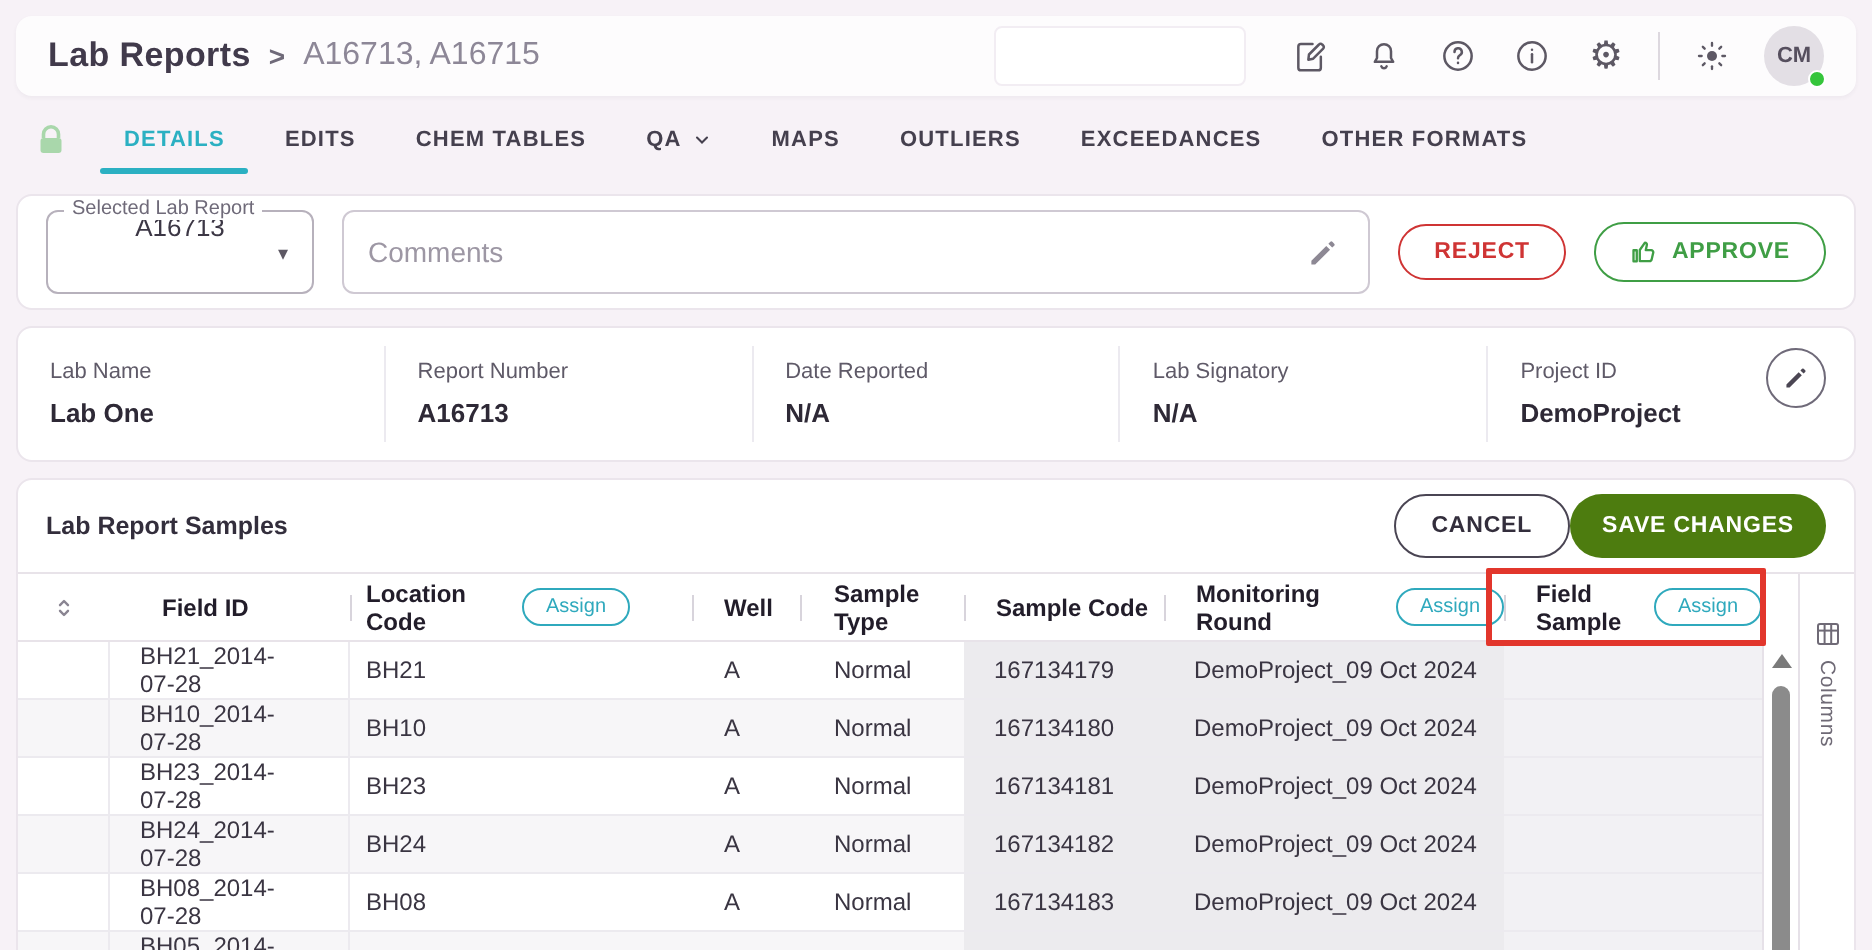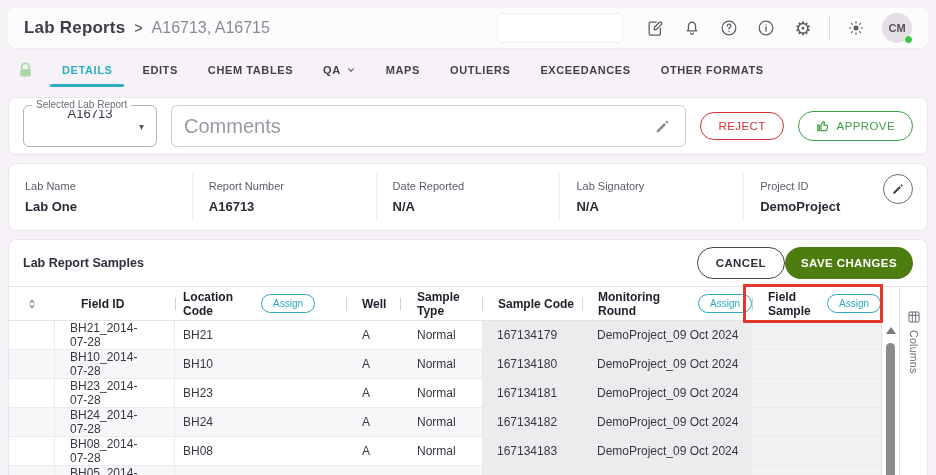--- a/index.html
+++ b/index.html
@@ -52,23 +52,23 @@
   
   .row-card { display:flex; align-items:center; gap:14px; padding:9px 14px; height:58px; }
   .select { position:relative; width:134px; height:42px; border:1px solid #b7b1bc; border-radius:6px;
     display:flex; align-items:center; padding:0 12px; cursor:pointer; background:#fff;flex-direction:column; }
   .select-label { position:absolute; top:-7px; left:8px; background:#fff; padding:0 4px;
     font-size:10px; color:#6f6a79; }
   .select-value { font-size:13px; color:#3c3745; }
   .select-caret { margin-left:auto; font-size:10px; color:#5d5864; }
   .comments { flex:1; height:42px; border:1px solid #cfc9d3; border-radius:6px;
     display:flex; align-items:center; padding:0 12px; background:#fff; }
-  .comments input { flex:1; border:none; outline:none; font-size:20px; color:#3c3745; font-family:inherit; }
+  .comments input { flex:1; border:none; outline:none; font-size:14px; color:#3c3745; font-family:inherit; }
   .comments input::placeholder { color:#9d97a4; }
-  .pill-btn { border-radius:18px; font-size:11.5px; font-weight:normal; letter-spacing:.4px;
+  .pill-btn { border-radius:18px; font-size:11.5px; font-weight:bold; letter-spacing:.4px;
     padding:7px 17px; display:flex; align-items:center; gap:7px; white-space:nowrap; }
   .btn-reject { color:#cf3434; border:1.5px solid #cf3434; }
   .btn-approve { color:#3f9e45; border:1.5px solid #3f9e45; }
 
   
   .info-card { position:relative; display:flex; padding:9px 0; }
   .info-cell { flex:1; padding:7px 16px; border-right:1px solid #eceaf0; }
   .info-cell:last-child { border-right:none; }
   .info-label { font-size:11px; color:#5f5a68; margin-bottom:7px; }
   .info-value { font-size:13px; font-weight:bold; color:#2e2936; }

